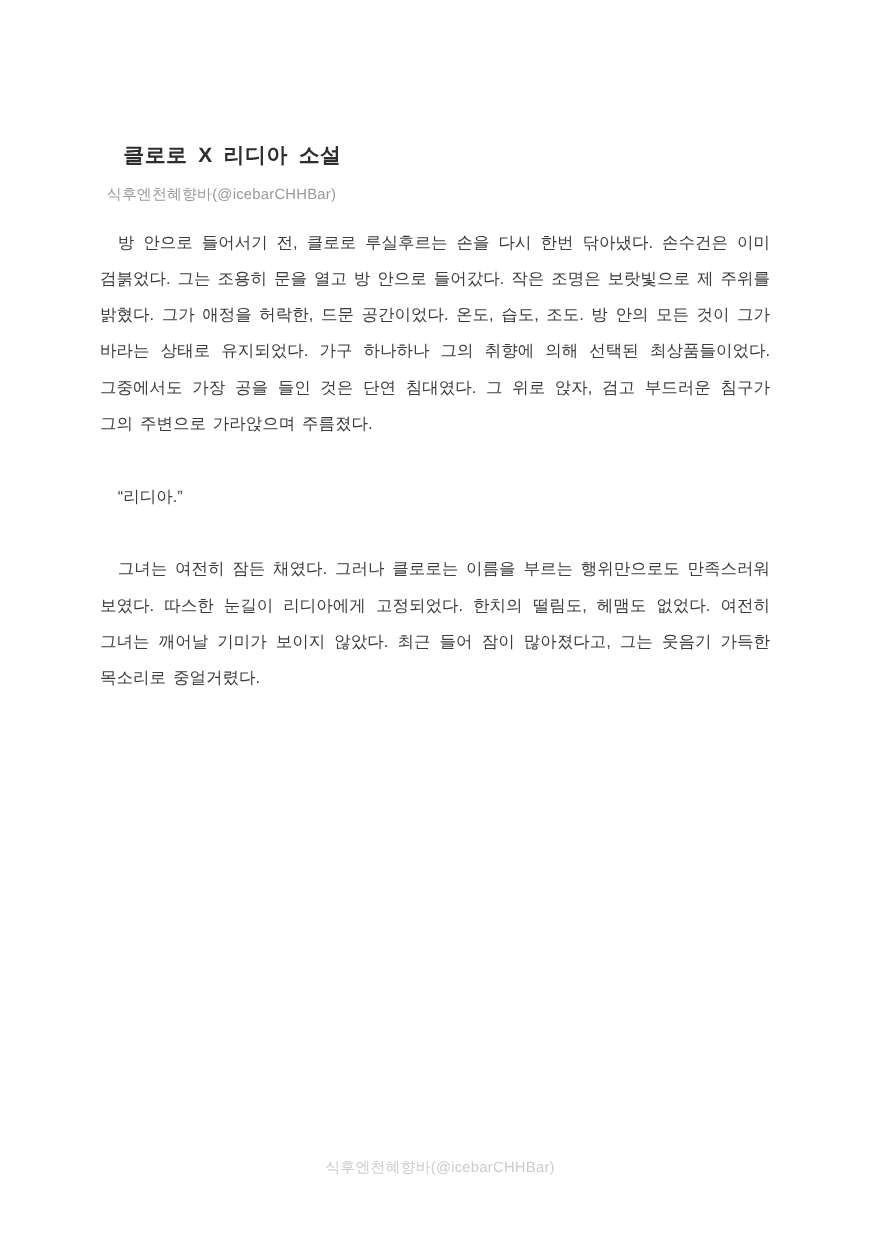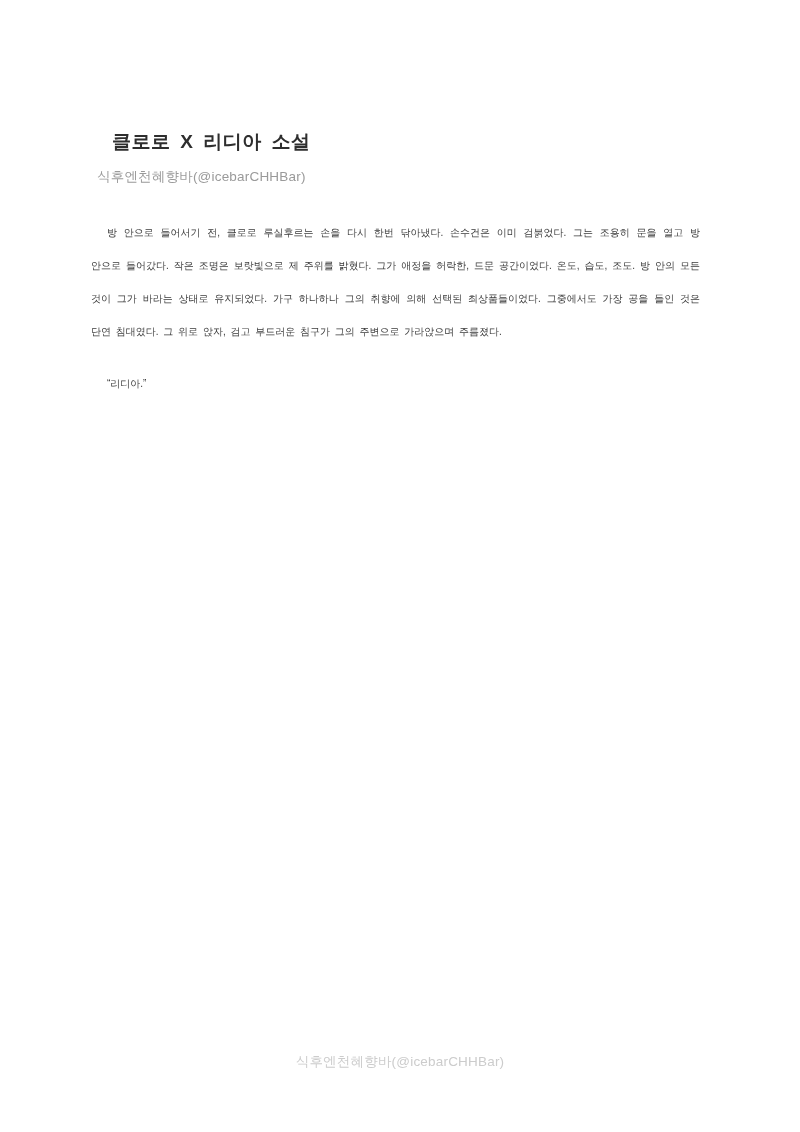--- a/index.html
+++ b/index.html
@@ -41,33 +41,33 @@
   }
   .author-handle {
     margin: 14px 0 0 6px;
     font-size: 13.5px;
     color: var(--subtitle-text);
     letter-spacing: 0.2px;
   }
   .story-body {
     position: absolute;
     left: 91px;
-    top: 216px;
+    top: 204px;
     width: 609px;
-    font-size: 10px;
+    font-size: 15px;
     line-height: 33px;
     color: var(--body-text);
     text-align: justify;
     word-break: keep-all;
     overflow-wrap: break-word;
     word-spacing: 2px;
   }
   .story-body p { margin: 0; }
   .story-body p.indent { text-indent: 16px; }
-  .story-body p.gap { margin-top: 19px; }
+  .story-body p.gap { margin-top: 33px; }
   .doc-footer {
     position: absolute;
     left: 0;
     top: 1052px;
     width: 800px;
     text-align: center;
   }
   .watermark {
     font-size: 13.5px;
     color: var(--watermark-text);
@@ -80,19 +80,20 @@
 <div class="page">
 
   <header class="doc-header">
     <h1 class="doc-title">클로로 X 리디아 소설</h1>
     <div class="author-handle">식후엔천혜향바(@icebarCHHBar)</div>
   </header>
 
   <main class="story-body">
     <p class="indent">방 안으로 들어서기 전, 클로로 루실후르는 손을 다시 한번 닦아냈다. 손수건은 이미 검붉었다. 그는 조용히 문을 열고 방 안으로 들어갔다. 작은 조명은 보랏빛으로 제 주위를 밝혔다. 그가 애정을 허락한, 드문 공간이었다. 온도, 습도, 조도. 방 안의 모든 것이 그가 바라는 상태로 유지되었다. 가구 하나하나 그의 취향에 의해 선택된 최상품들이었다. 그중에서도 가장 공을 들인 것은 단연 침대였다. 그 위로 앉자, 검고 부드러운 침구가 그의 주변으로 가라앉으며 주름졌다.</p>
     <p class="indent gap">“리디아.”</p>
+    <p class="indent gap">그녀는 여전히 잠든 채였다. 그러나 클로로는 이름을 부르는 행위만으로도 만족스러워 보였다. 따스한 눈길이 리디아에게 고정되었다. 한치의 떨림도, 헤맴도 없었다. 여전히 그녀는 깨어날 기미가 보이지 않았다. 최근 들어 잠이 많아졌다고, 그는 웃음기 가득한 목소리로 중얼거렸다.</p>
   </main>
 
   <footer class="doc-footer">
     <span class="watermark">식후엔천혜향바(@icebarCHHBar)</span>
   </footer>
 
 </div>
 
 </body></html>

